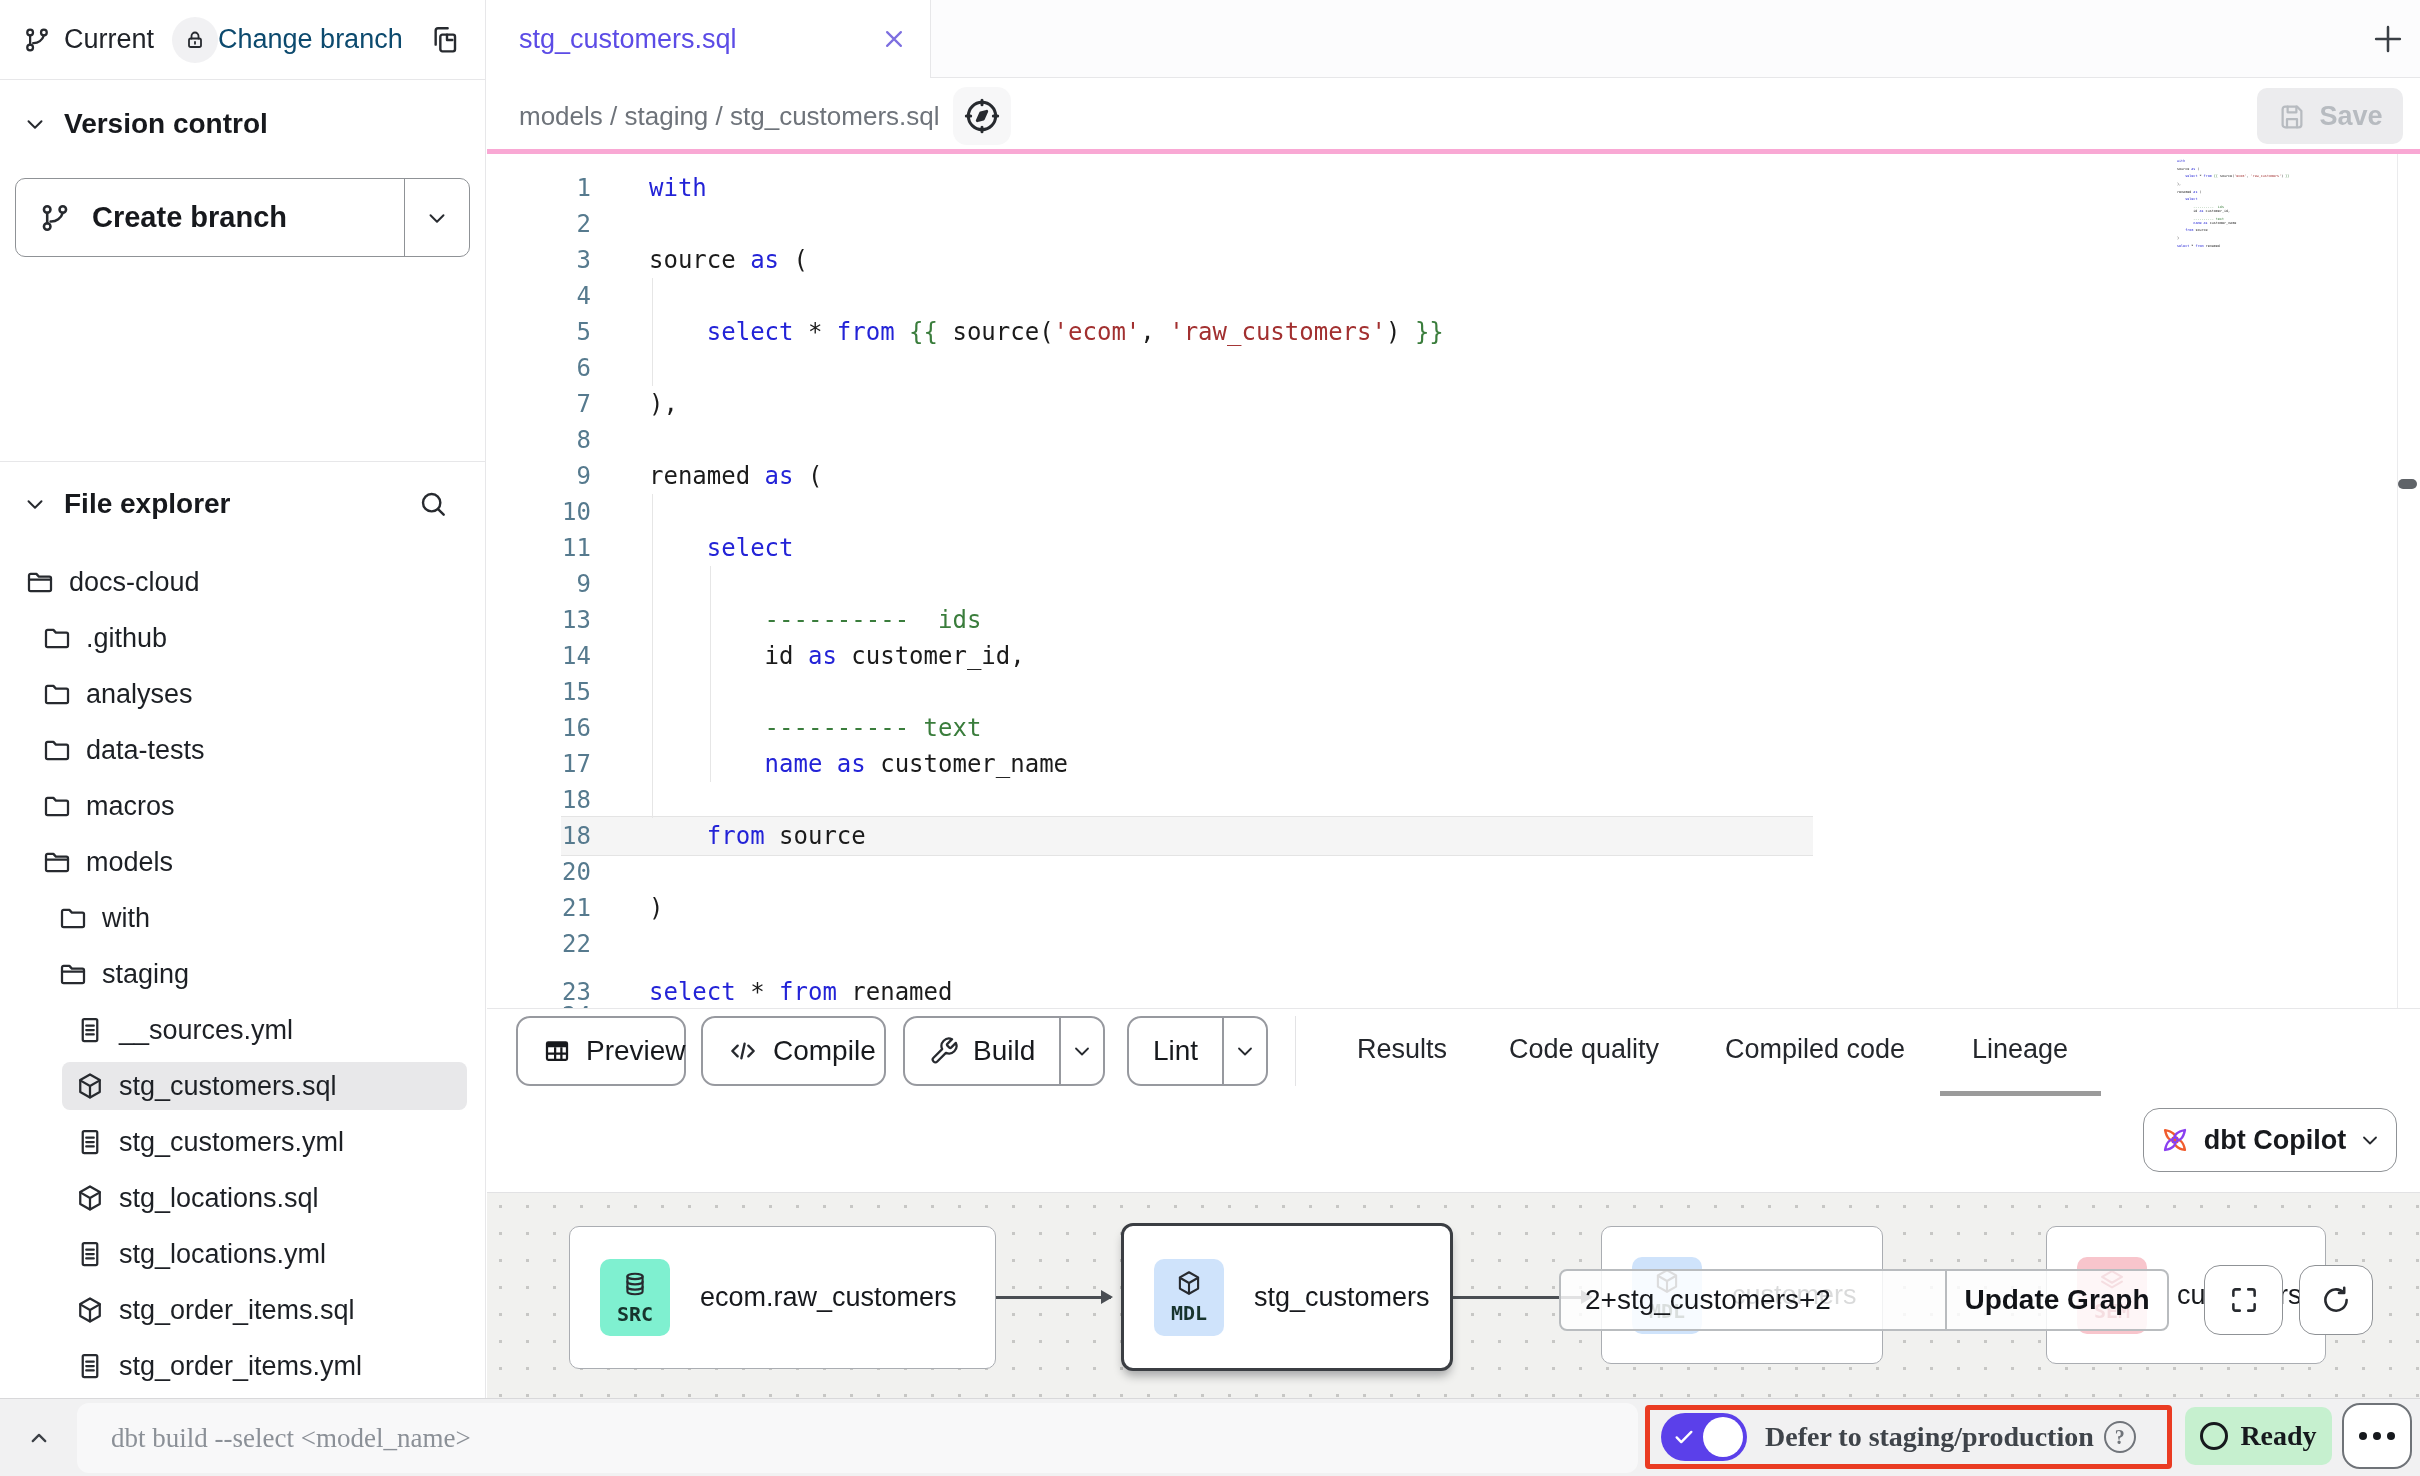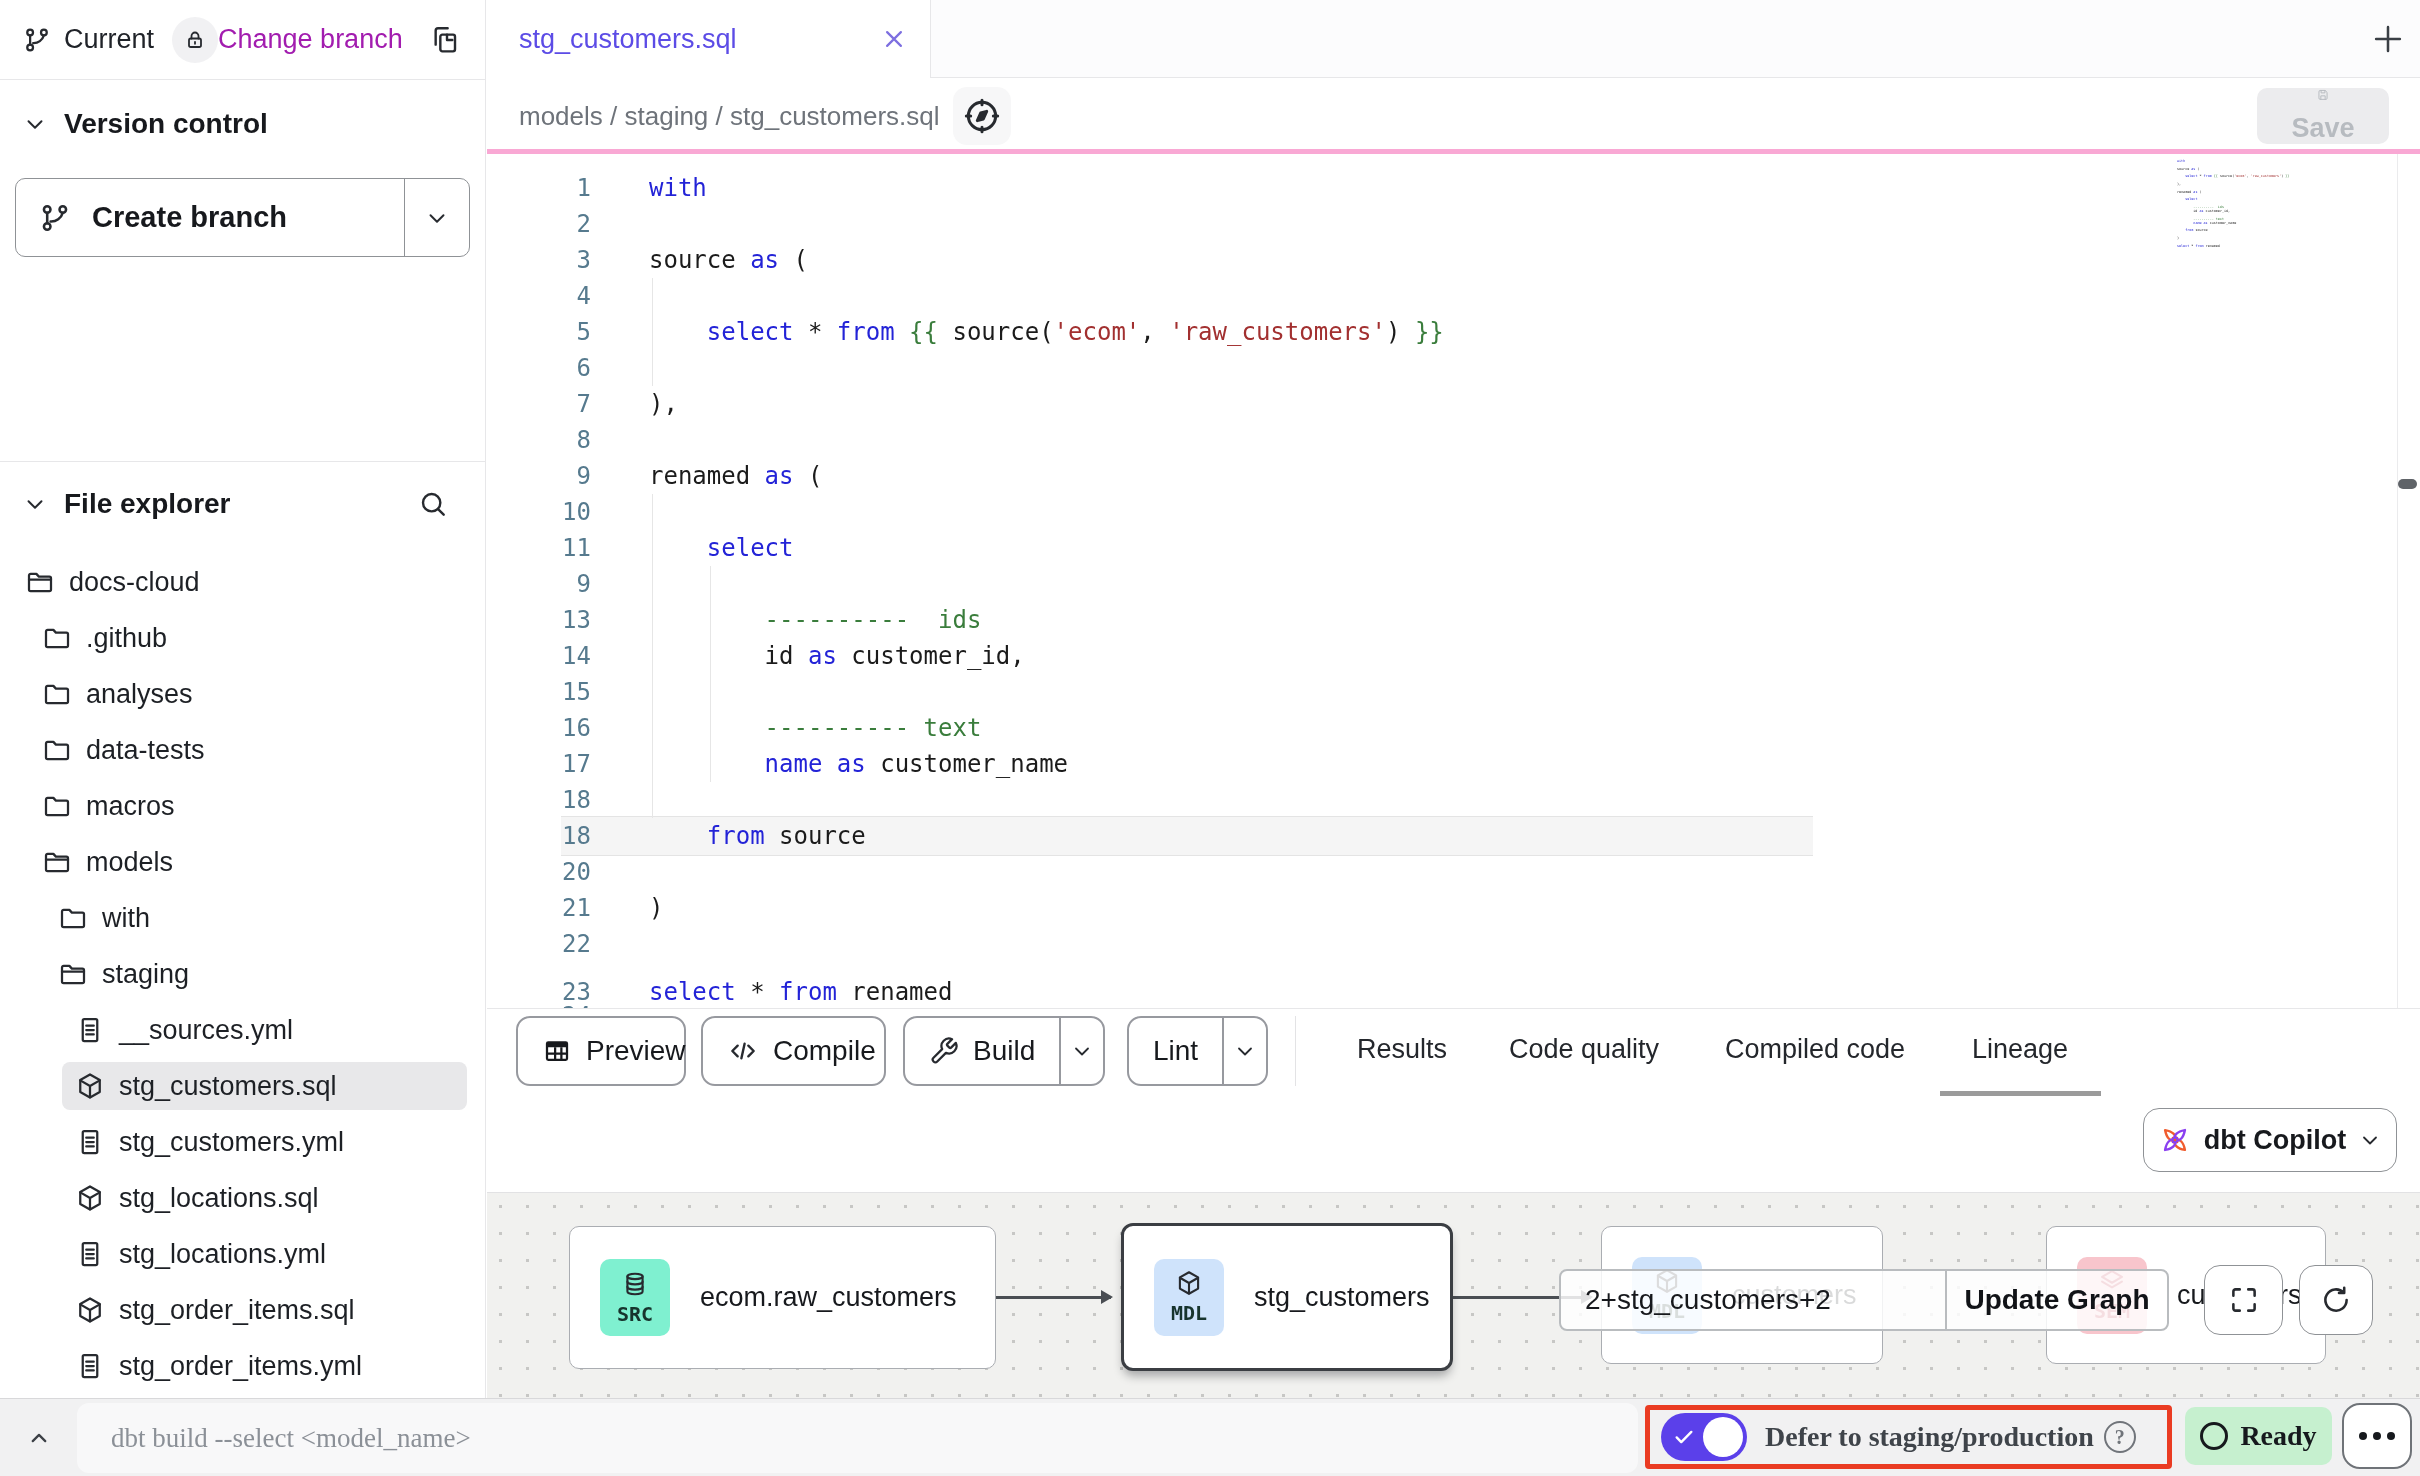--- a/index.html
+++ b/index.html
@@ -8,21 +8,21 @@
   .page { position:relative; width:2420px; height:1476px; background:#fff; }
   svg { display:block; }
   .ic { stroke:#272a2f; fill:none; stroke-width:1.8; stroke-linecap:round; stroke-linejoin:round; }
 
   
   .sidebar { position:absolute; left:0; top:0; width:486px; height:1398px; background:#fff; border-right:1px solid #e7e7e9; }
   .sb-header { position:relative; height:80px; border-bottom:1px solid #e7e7e9; display:flex; align-items:center; }
   .sb-header .branch-ic { margin-left:22px; }
   .current-label { margin-left:12px; font-size:27px; color:#202329; }
   .lock-circle { margin-left:18px; width:46px; height:46px; border-radius:50%; background:#f1f1f3; display:flex; align-items:center; justify-content:center; }
-  .change-branch { font-size:27px; font-weight:500; color:#a21caf; cursor:pointer; }
+  .change-branch { font-size:27px; font-weight:500; color:#0c4a6e; cursor:pointer; }
   .copy-ic { margin-left:26px; }
 
   .vc { position:relative; height:382px; border-bottom:1px solid #e7e7e9; }
   .section-head { display:flex; align-items:center; }
   .vc .section-head { padding:28px 0 0 22px; }
   .section-title { margin-left:16px; font-size:28px; font-weight:700; color:#17191d; }
   .create-branch { position:absolute; left:15px; top:98px; width:455px; height:79px; border:1.5px solid #8f9296; border-radius:10px; background:#fff; display:flex; align-items:center; }
   .cb-main { flex:1; display:flex; align-items:center; height:100%; padding-left:22px; }
   .cb-label { margin-left:20px; font-size:29px; font-weight:600; color:#17191d; }
   .cb-chev { width:65px; height:100%; border-left:1px solid #8f9296; display:flex; align-items:center; justify-content:center; }
@@ -41,21 +41,21 @@
 
   .tabbar { position:absolute; left:0; top:0; width:100%; height:78px; background:#fcfcfd; border-bottom:1px solid #e7e7e9; }
   .tab { position:absolute; left:0; top:0; width:444px; height:78px; background:#fff; border-right:1px solid #e7e7e9; display:flex; align-items:center; }
   .tab-title { margin-left:32px; font-size:27px; font-weight:500; color:#5c4ce6; }
   .tab-close { position:absolute; left:392px; top:24px; cursor:pointer; }
   .newtab { position:absolute; left:1882px; top:20px; cursor:pointer; }
 
   .crumbrow { position:absolute; left:0; top:78px; width:100%; height:76px; background:#fff; border-bottom:5px solid #f9a8d4; }
   .crumb { position:absolute; left:32px; top:23px; font-size:26px; color:#6e737a; }
   .copilot-chip { position:absolute; left:466px; top:9px; width:58px; height:58px; border-radius:14px; background:#f7f7f8; display:flex; align-items:center; justify-content:center; cursor:pointer; }
-  .save-btn { position:absolute; left:1770px; top:10px; width:132px; height:56px; background:#ececee; border-radius:10px; display:flex; align-items:center; justify-content:center; gap:12px;flex-direction:column; }
+  .save-btn { position:absolute; left:1770px; top:10px; width:146px; height:56px; background:#ececee; border-radius:10px; display:flex; align-items:center; justify-content:center; gap:12px; }
   .save-btn .sv-lbl { font-size:27px; font-weight:600; color:#b7bbc0; }
   .save-btn svg { stroke:#b7bbc0; }
 
   
   .editor { position:absolute; left:0; top:154px; width:100%; height:854px; background:#fff; overflow:hidden; }
   .codeline { position:absolute; left:0; width:100%; height:36px; }
   .codeline .ln { position:absolute; left:0; top:0; width:104px; text-align:right; font-family:"DejaVu Sans Mono", monospace; font-size:24px; line-height:36px; color:#567a8e; }
   .codeline pre { position:absolute; left:162px; top:0; font-family:"DejaVu Sans Mono", monospace; font-size:24px; line-height:36px; white-space:pre; }
   .tk-k { color:#2323d7; } .tk-t { color:#1b1b1b; } .tk-s { color:#a23030; } .tk-g { color:#3a7d3c; }
   .active-band { position:absolute; left:74px; width:1252px; height:40px; background:#f5f5f5; border-top:1px solid #e4e4e4; border-bottom:1px solid #e4e4e4; }

